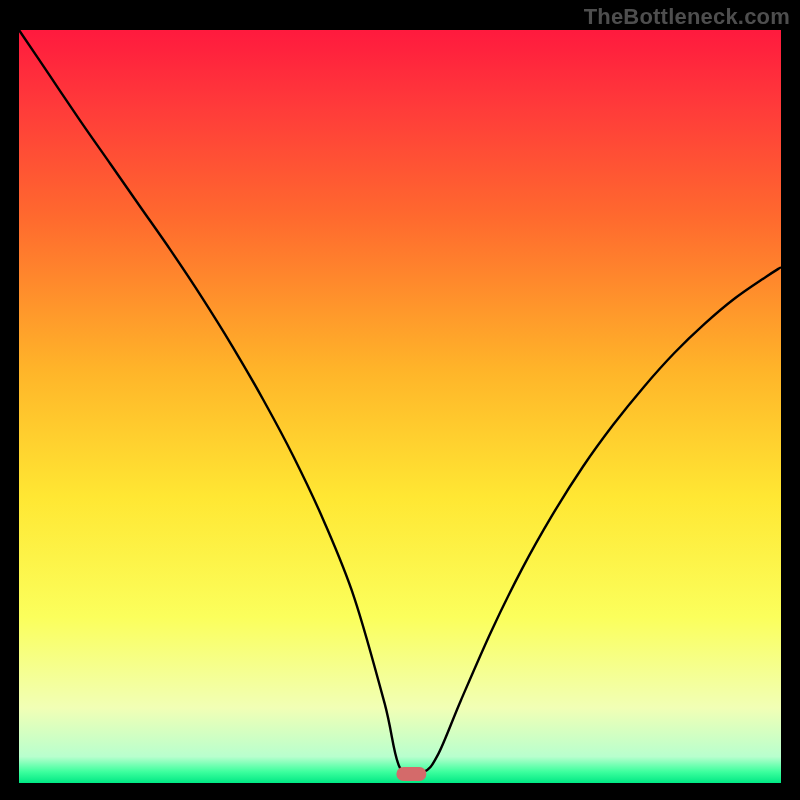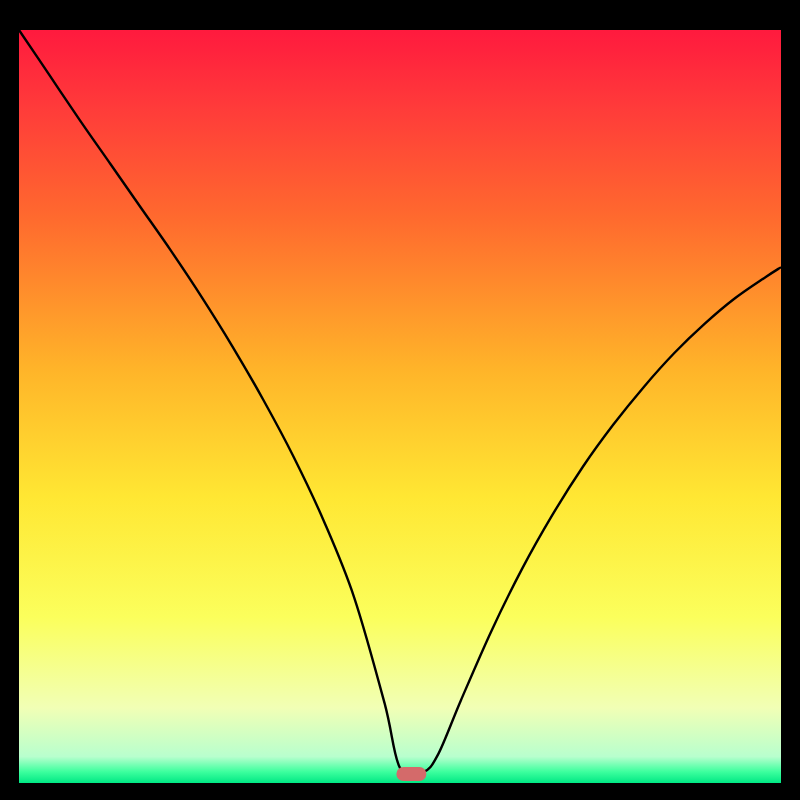--- a/index.html
+++ b/index.html
@@ -32,20 +32,21 @@
     top: 30px;
     width: 762px;
     height: 753px;
   }
   svg { display: block; }
 </style>
 </head>
 <body>
 
 <div class="frame">
+  <div class="watermark">TheBottleneck.com</div>
 
   <div class="plot-wrap">
     <svg id="plot-svg" width="762" height="753" viewBox="0 0 762 753" preserveAspectRatio="none">
       <defs>
         <linearGradient id="bg-grad" x1="0" y1="0" x2="0" y2="1">
             <stop offset="0.00%" stop-color="#ff1a3e"></stop>
             <stop offset="10.00%" stop-color="#ff3a3a"></stop>
             <stop offset="25.00%" stop-color="#ff6a2e"></stop>
             <stop offset="45.00%" stop-color="#ffb429"></stop>
             <stop offset="62.00%" stop-color="#ffe733"></stop>

